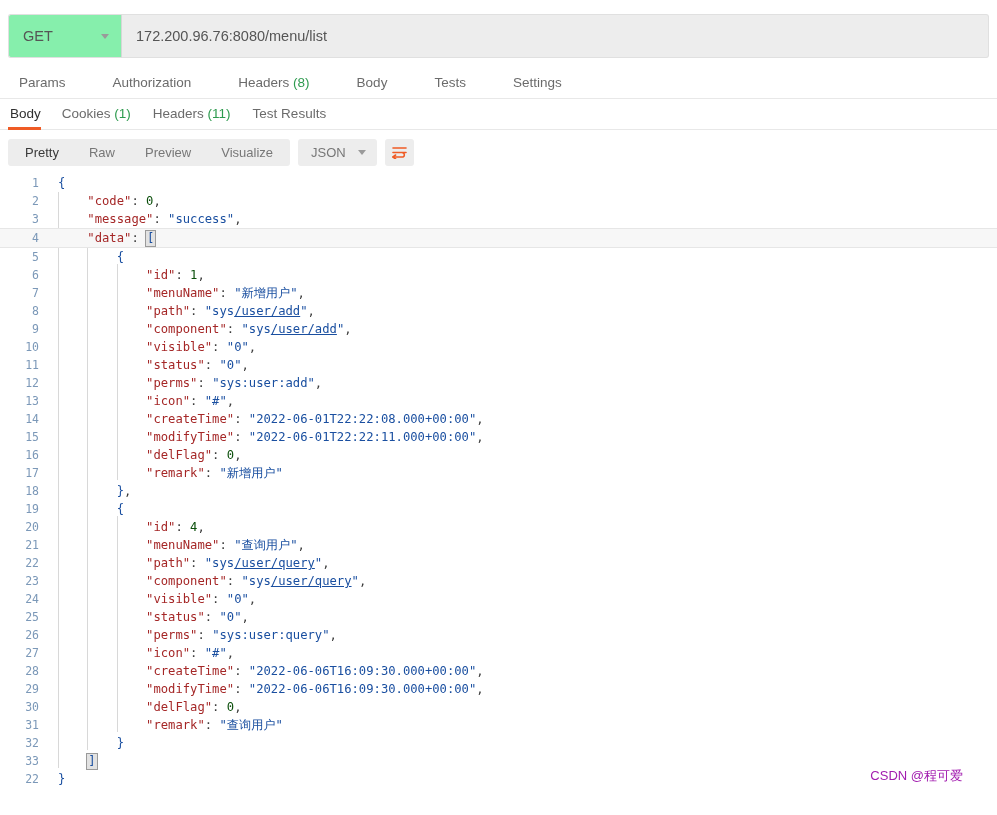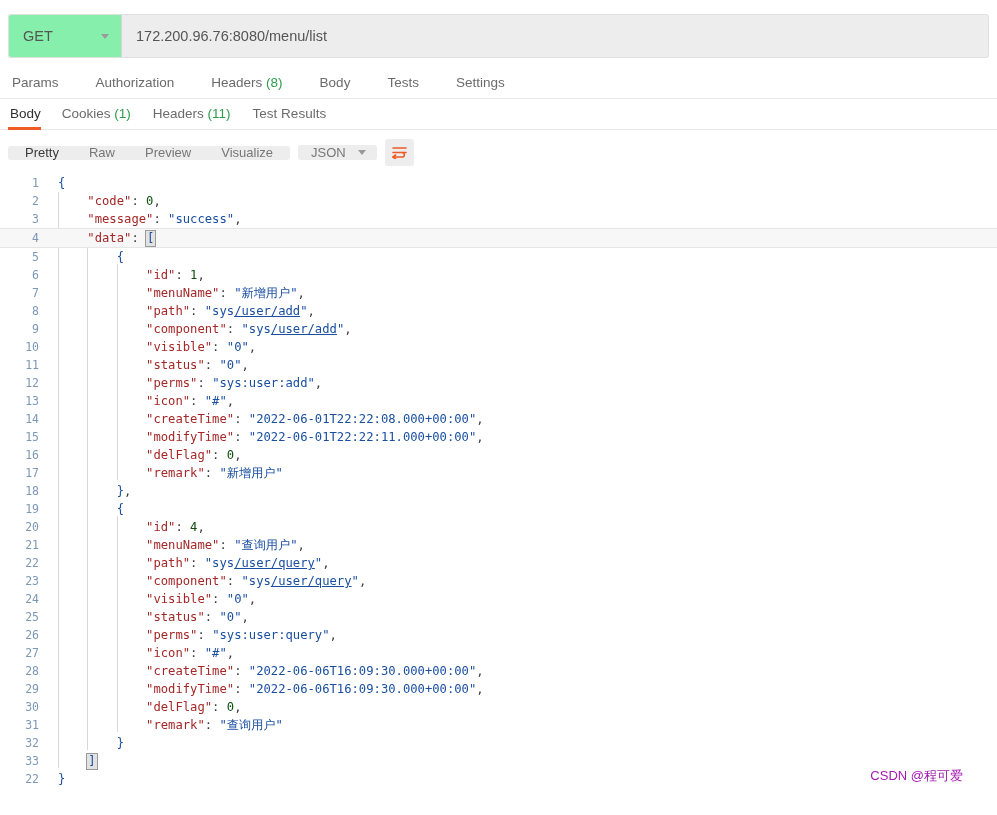--- a/index.html
+++ b/index.html
@@ -52,23 +52,23 @@
     font-size: 14.5px;
     overflow: hidden;
     white-space: nowrap;
     cursor: text;
   }
 
   
   .req-tabs {
     display: flex;
     align-items: center;
-    gap: 5px;
+    gap: 15px;
     height: 33px;
-    padding: 0 8px;
+    padding: 0 15px;
     border-bottom: 1px solid #e8e8e8;
     margin-top: 8px;
   }
   .req-tab {
     padding: 0 16px;
     font-size: 13.5px;
     color: #6b6b6b;
     line-height: 33px;
     cursor: pointer;
     white-space: nowrap;
@@ -109,40 +109,40 @@
     display: flex;
     align-items: center;
     gap: 8px;
     padding: 9px 8px 8px 8px;
   }
   .seg {
     display: flex;
     align-items: center;
     background: #ededed;
     border-radius: 3px;
-    height: 14px;
+    height: 27px;
     padding: 0 2px;
   }
   .seg-item {
     padding: 0 15px;
     font-size: 13px;
     color: #777777;
     line-height: 27px;
     border-radius: 3px;
     cursor: pointer;
     white-space: nowrap;
   }
   .seg-item.active { color: #3a3a3a; }
   .fmt-select {
     display: flex;
     align-items: center;
     gap: 12px;
     background: #ededed;
     border-radius: 3px;
-    height: 15px;
+    height: 27px;
     padding: 0 11px 0 13px;
     font-size: 13px;
     color: #777777;
     cursor: pointer;
   }
   .wrap-btn {
     display: flex;
     align-items: center;
     justify-content: center;
     width: 29px; height: 27px;

